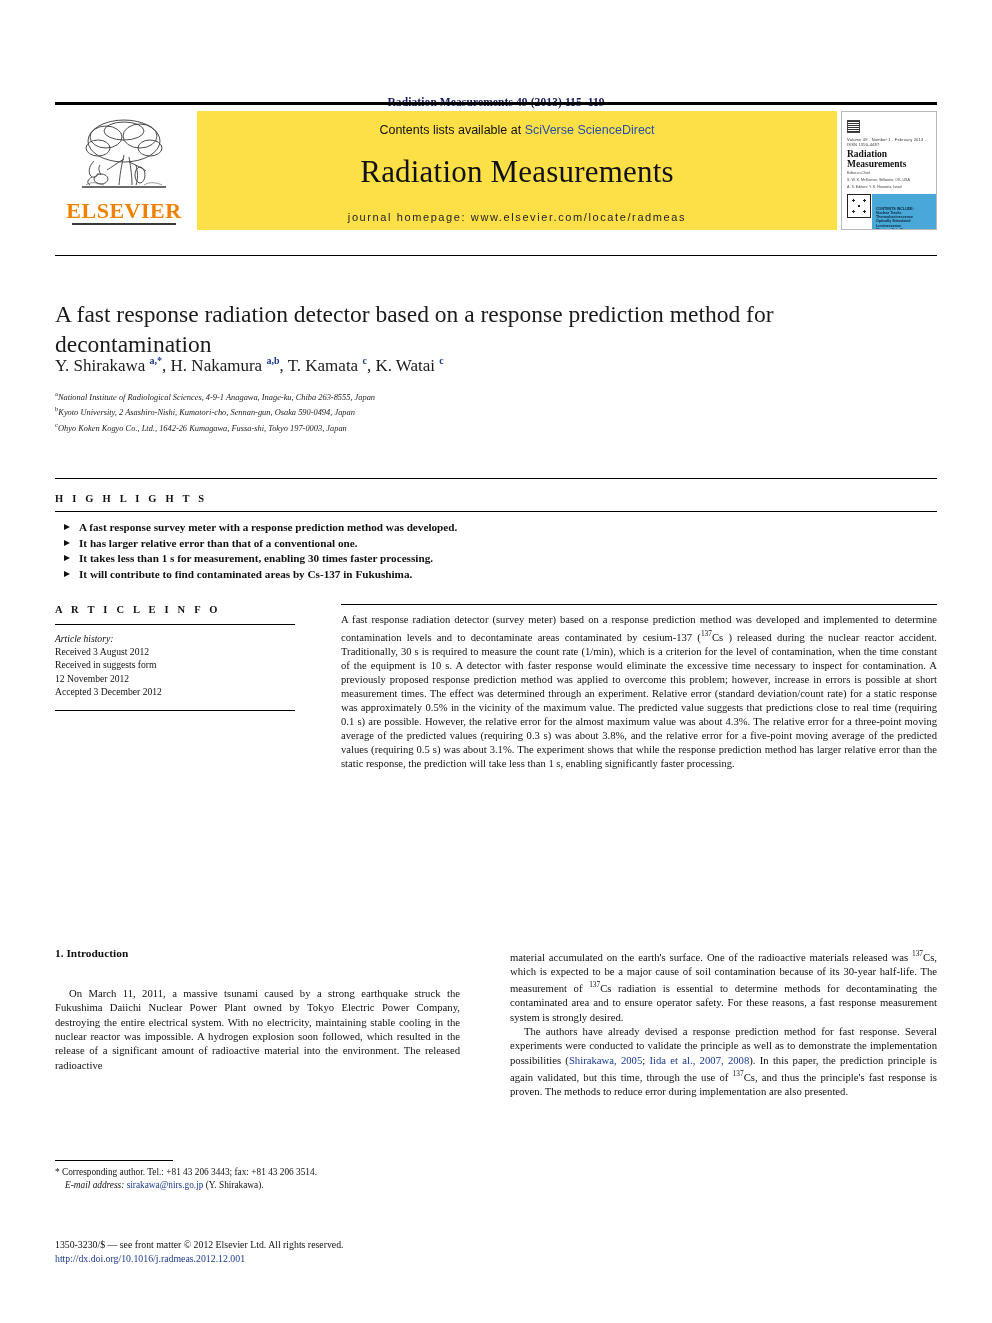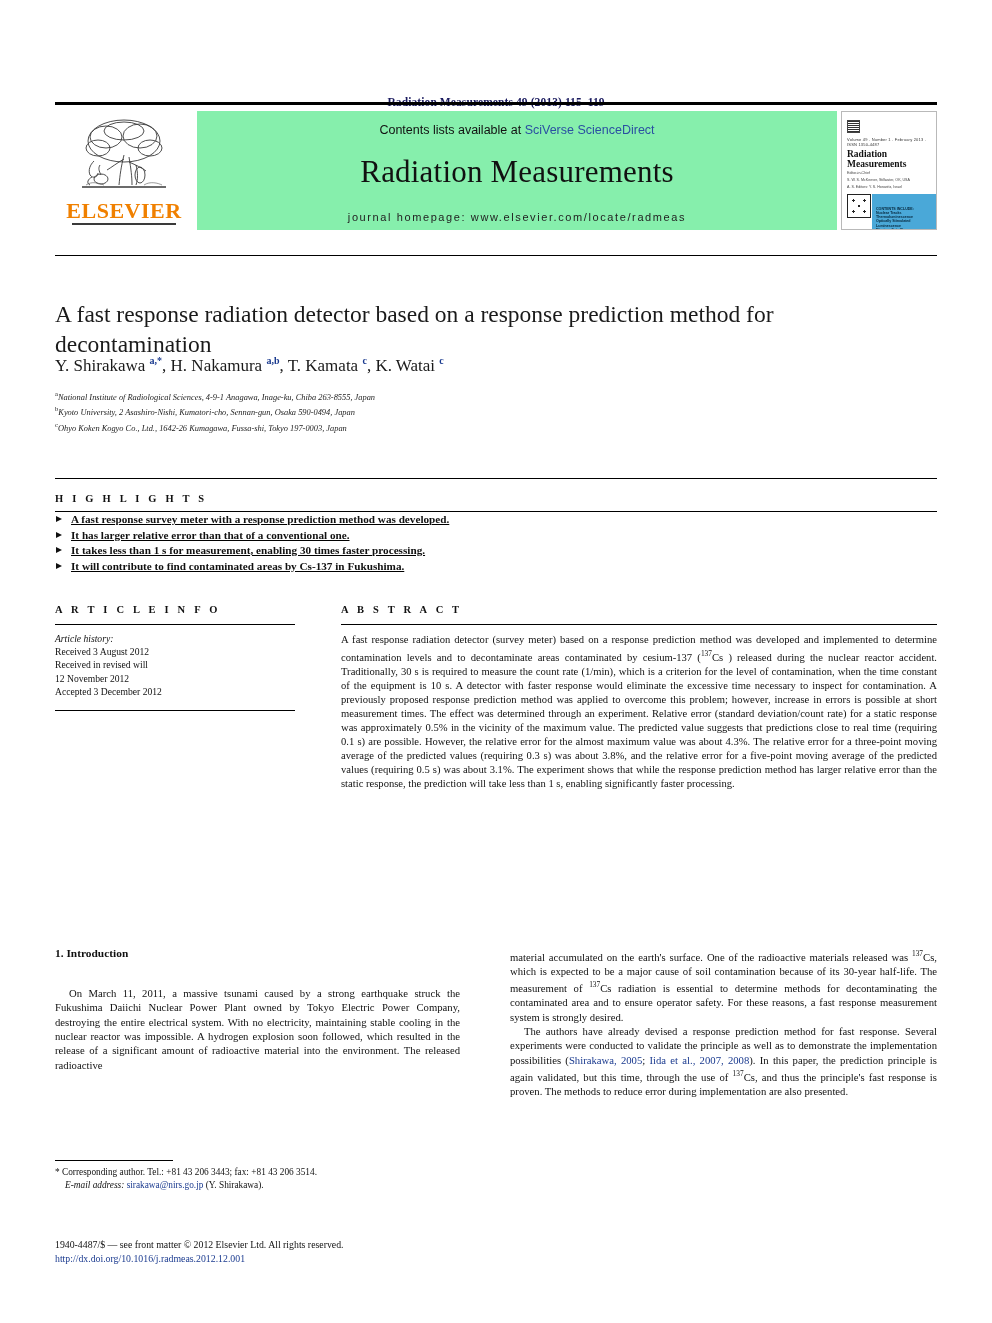--- a/index.html
+++ b/index.html
@@ -55,21 +55,21 @@
     margin-top: 1px;
     line-height: 1;
     font-weight: bold;
   }
   .elsevier-rule {
     width: 104px; height: 1.5px; background: #3a3a3a; margin-top: 1px;
   }
 
   .journal-band {
     flex: 1;
-    background: #86efac;
+    background: #fde047;
     margin-left: 4px;
     margin-right: 4px;
     display: flex;
     flex-direction: column;
     align-items: center;
     justify-content: flex-start;
     padding-top: 12px;
     position: relative;
   }
   .contents-line {
@@ -164,21 +164,21 @@
   .sec-head {
     font-family: "Liberation Serif", serif;
     font-weight: bold;
     font-size: 10.5px;
     letter-spacing: 3.2px;
     color: #111;
   }
   .highlights-wrap { position: absolute; top: 478px; left: 55px; width: 882px; }
   .hl-rule-top { border-top: 1px solid #000; margin-bottom: 14px; }
   .hl-rule-bot { border-top: 1.6px solid #000; margin-top: 7px; }
-  .hl-list { margin: 0; padding: 0; list-style: none; text-decoration: underline; }
+  .hl-list { margin: 8px; padding: 0; list-style: none; }
   .hl-list li {
     font-size: 11.2px;
     line-height: 15.6px;
     color: #111;
     padding-left: 16px;
     position: relative;
     font-weight: bold;
   }
   .hl-list li .tri {
     position: absolute; left: 1px; top: 4px;
@@ -337,29 +337,28 @@
       <li><span class="tri"></span><span>It will contribute to find contaminated areas by Cs-137 in Fukushima.</span></li>
     </ul>
   </div>
 
   <div class="info-col">
     <div class="sec-head info-head">A R T I C L E   I N F O</div>
     <div class="col-rule"></div>
     <div class="hist-block">
       <div class="lab">Article history:</div>
       <div>Received 3 August 2012</div>
-      <div>Received in revised will</div>
+      <div>Received in suggests form</div>
       <div>12 November 2012</div>
       <div>Accepted 3 December 2012</div>
     </div>
     <div class="kw-rule"></div>
   </div>
 
   <div class="abs-col">
-    <div class="sec-head abs-head">A B S T R A C T</div>
     <div class="col-rule"></div>
     <div class="abs-text">A fast response radiation detector (survey meter) based on a response prediction method was developed and implemented to determine contamination levels and to decontaminate areas contaminated by cesium-137 (<sup>137</sup>Cs ) released during the nuclear reactor accident. Traditionally, 30 s is required to measure the count rate (1/min), which is a criterion for the level of contamination, when the time constant of the equipment is 10 s. A detector with faster response would eliminate the excessive time necessary to inspect for contamination. A previously proposed response prediction method was applied to overcome this problem; however, increase in errors is possible at short measurement times. The effect was determined through an experiment. Relative error (standard deviation/count rate) for a static response was approximately 0.5% in the vicinity of the maximum value. The predicted value suggests that predictions close to real time (requiring 0.1 s) are possible. However, the relative error for the almost maximum value was about 4.3%. The relative error for a three-point moving average of the predicted values (requiring 0.3 s) was about 3.8%, and the relative error for a five-point moving average of the predicted values (requiring 0.5 s) was about 3.1%. The experiment shows that while the response prediction method has larger relative error than the static response, the prediction will take less than 1 s, enabling significantly faster processing.</div>
   </div>
 
   <div class="body-left">
     <div class="body-h1">1.  Introduction</div>
     <p class="para">On March 11, 2011, a massive tsunami caused by a strong earthquake struck the Fukushima Daiichi Nuclear Power Plant owned by Tokyo Electric Power Company, destroying the entire electrical system. With no electricity, maintaining stable cooling in the nuclear reactor was impossible. A hydrogen explosion soon followed, which resulted in the release of a significant amount of radioactive material into the environment. The released radioactive</p>
   </div>
 
   <div class="body-right">
@@ -367,17 +366,17 @@
     <p class="para">The authors have already devised a response prediction method for fast response. Several experiments were conducted to validate the principle as well as to demonstrate the implementation possibilities (<span class="ref-link">Shirakawa, 2005</span>; <span class="ref-link">Iida et al., 2007, 2008</span>). In this paper, the prediction principle is again validated, but this time, through the use of <sup>137</sup>Cs, and thus the principle's fast response is proven. The methods to reduce error during implementation are also presented.</p>
   </div>
 
   <div class="fn-wrap">
     <div class="fn-rule"></div>
     <div class="fn-text">* Corresponding author. Tel.: +81 43 206 3443; fax: +81 43 206 3514.</div>
     <div class="fn-text" style="padding-left:10px"><span class="ital">E-mail address:</span> <span class="mail">sirakawa@nirs.go.jp</span> (Y. Shirakawa).</div>
   </div>
 
   <div class="footer">
-    <div class="footer-line1">1940-4487/$ — see front matter © 2012 Elsevier Ltd. All rights reserved.</div>
+    <div class="footer-line1">1350-3230/$ — see front matter © 2012 Elsevier Ltd. All rights reserved.</div>
     <div class="footer-doi">http://dx.doi.org/10.1016/j.radmeas.2012.12.001</div>
   </div>
 
 </div>
 
 </body></html>

